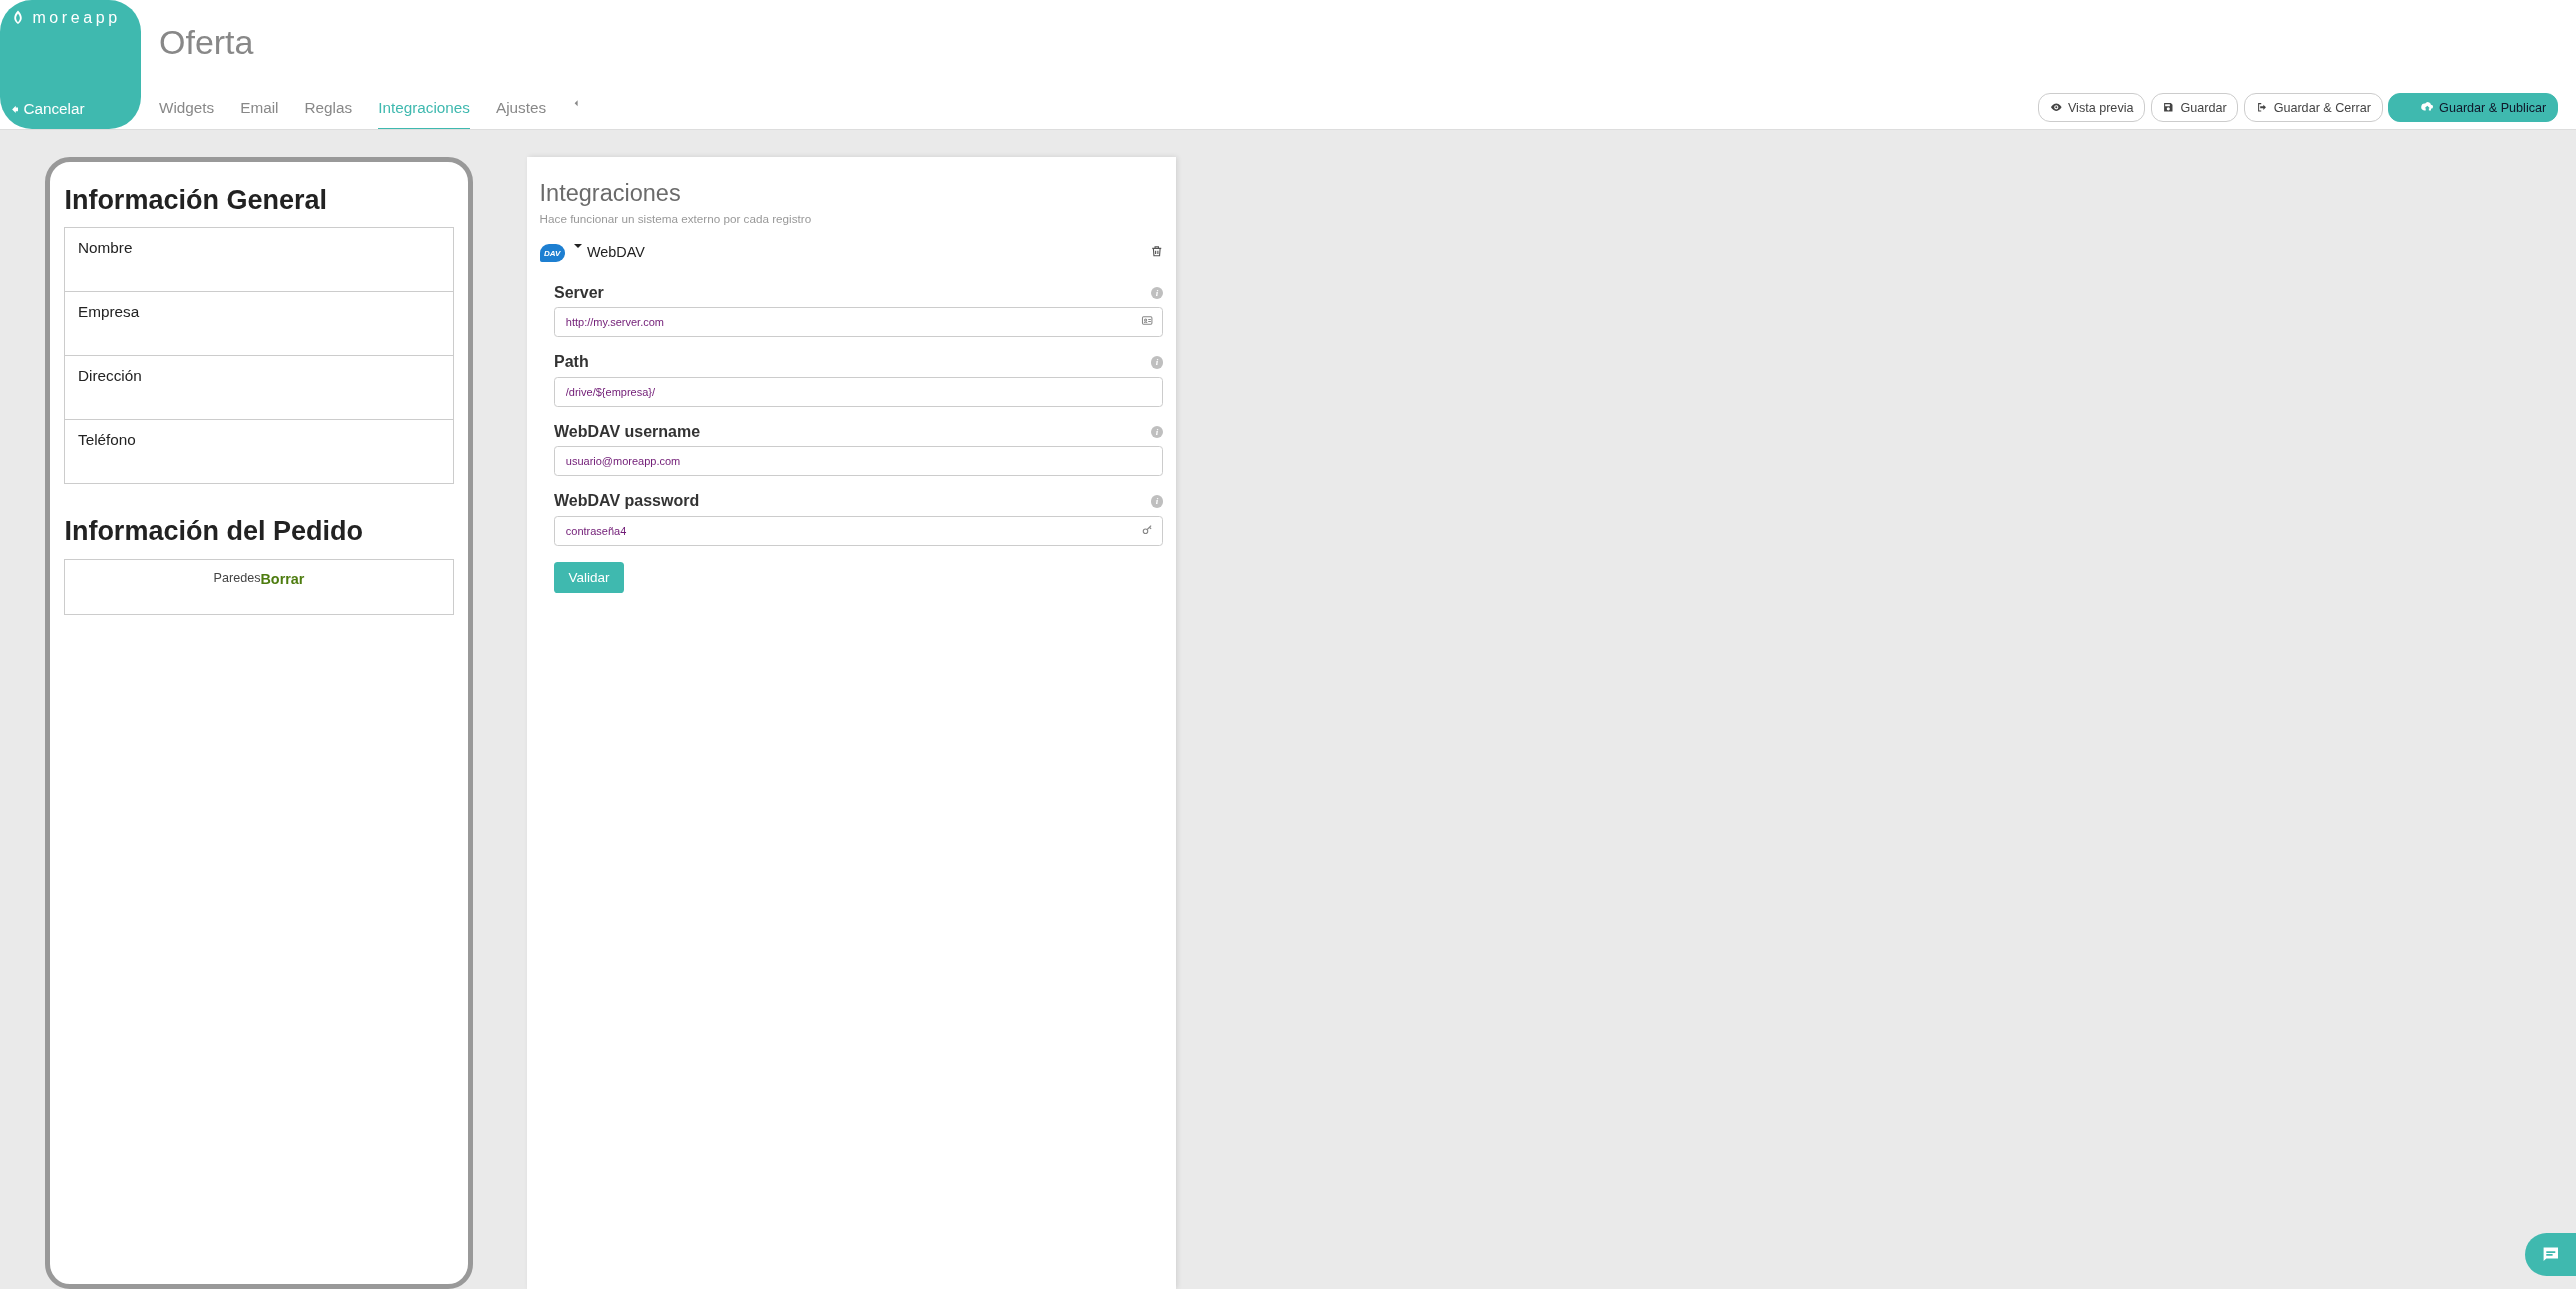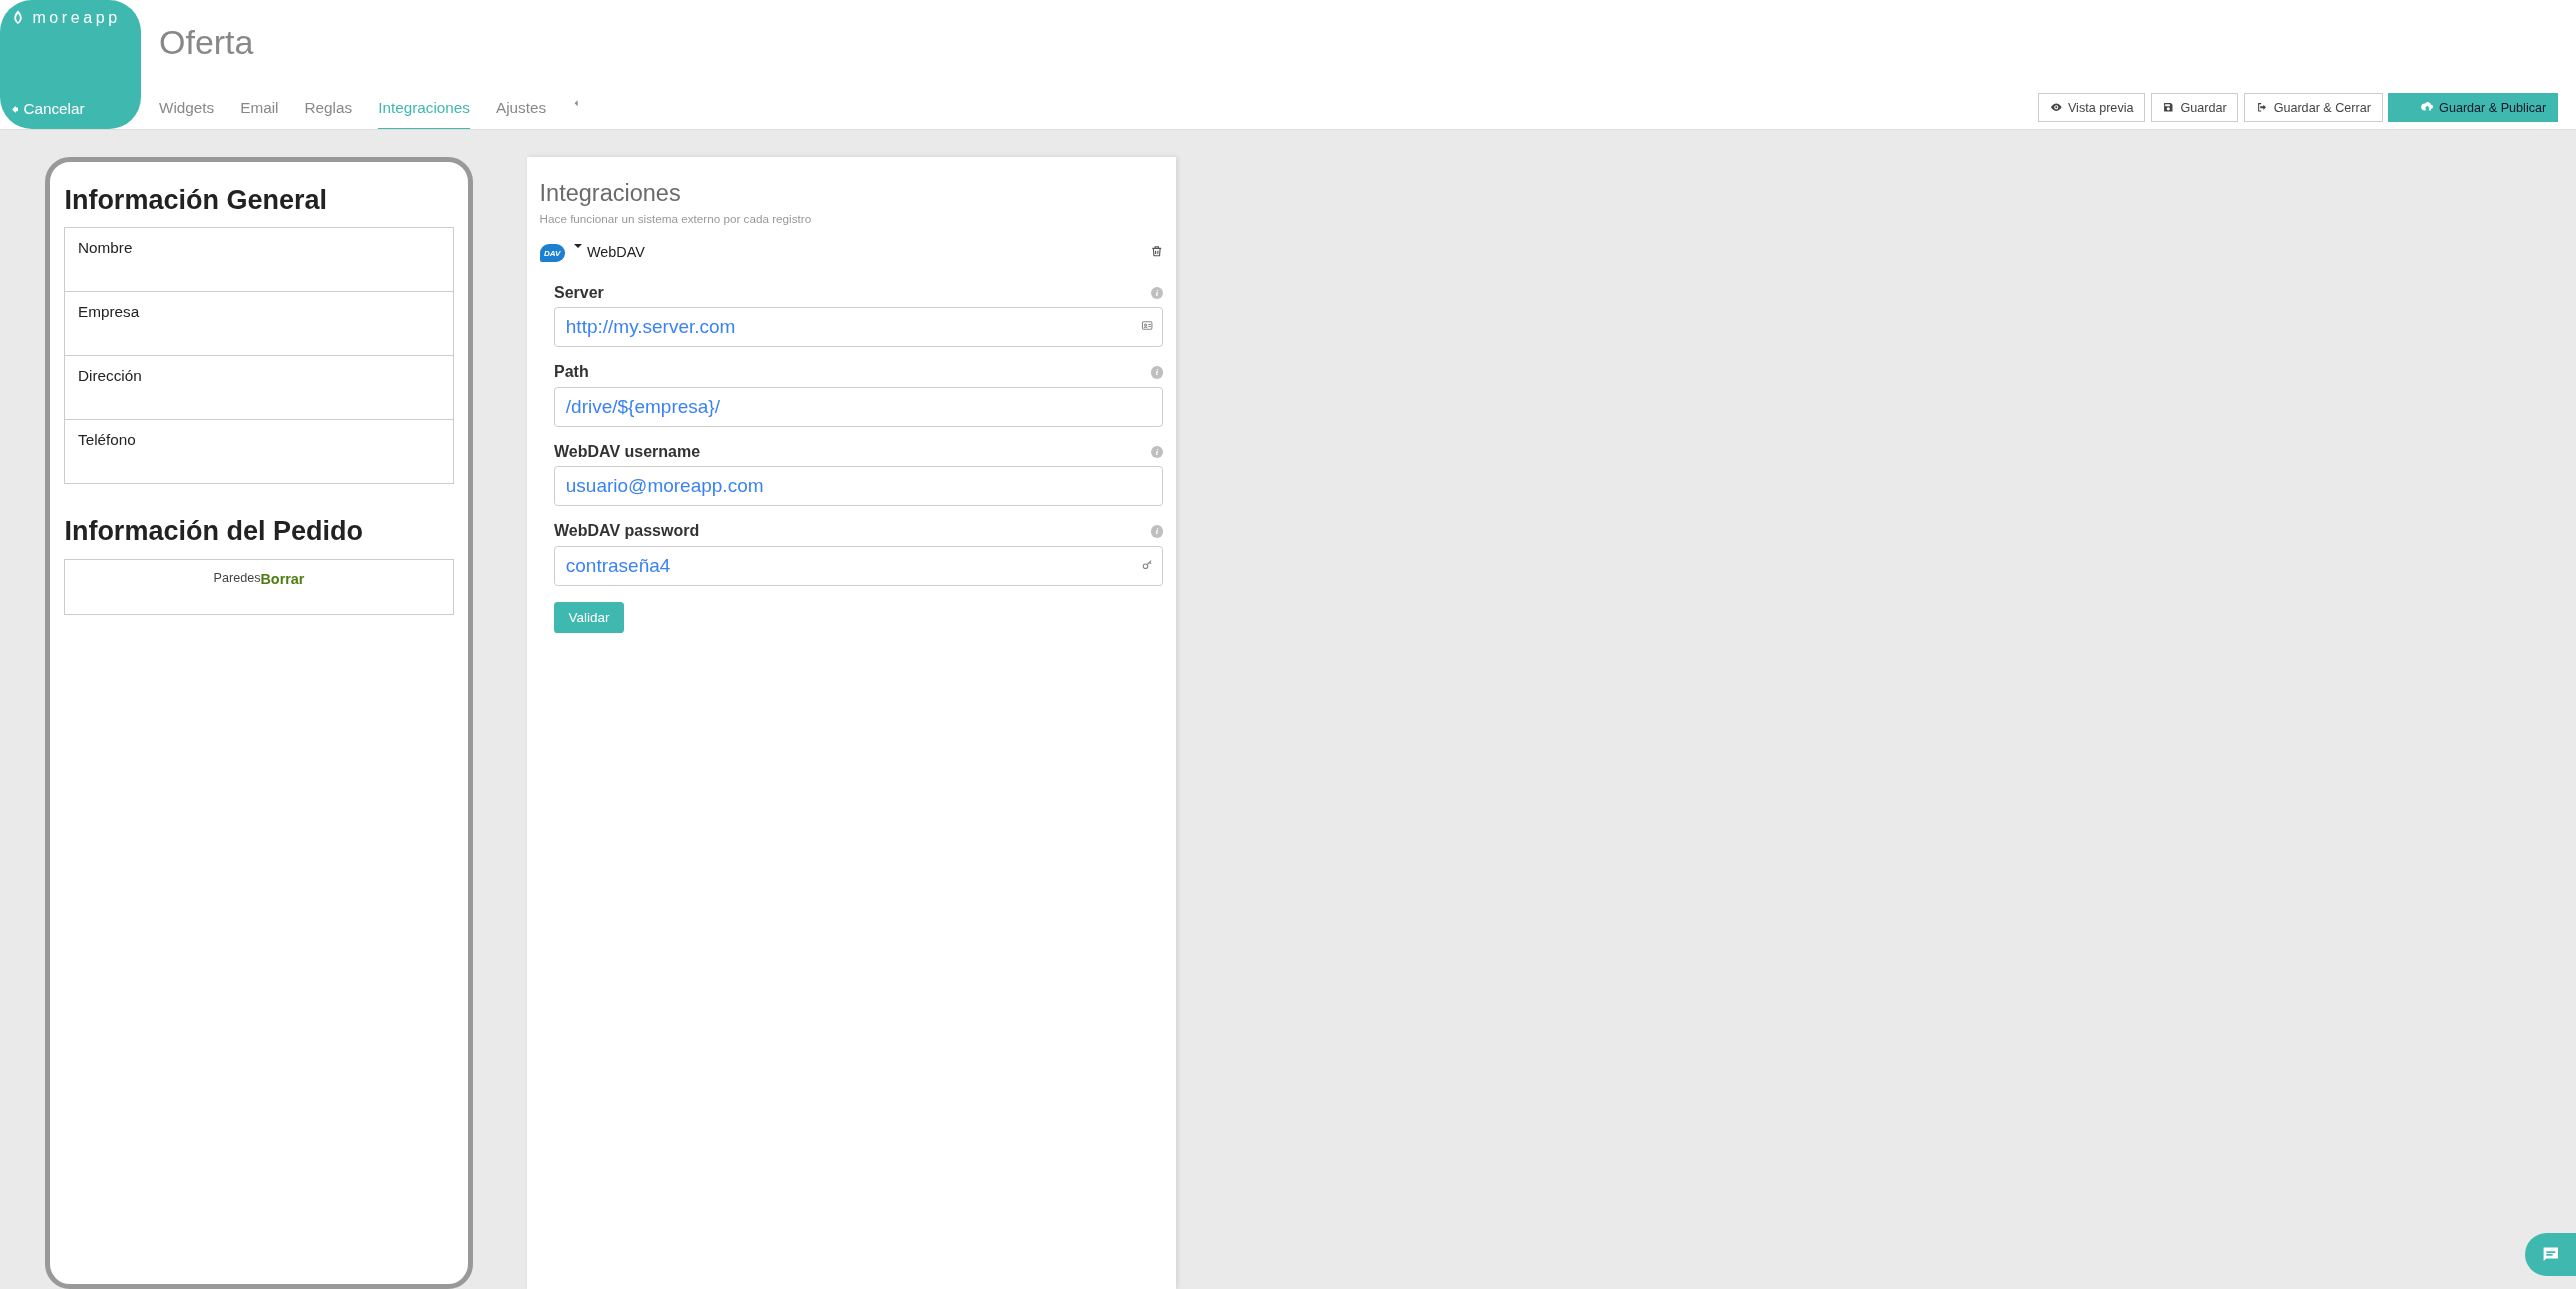--- a/index.html
+++ b/index.html
@@ -51,21 +51,21 @@
 .tab {
   color: #888; font-size: 15.3px; padding: 9px 0 10.8px 0; cursor: pointer;
   border-bottom: 1.8px solid transparent;
 }
 .tab.active { color: #3fb9af; border-bottom-color: #3fb9af; }
 .tab-chevron { color: #999; font-size: 14.4px; padding-bottom: 10.8px; cursor: pointer; }
 .action-buttons { display: flex; gap: 5.4px; padding-bottom: 7.2px; }
 .btn {
   display: inline-flex; align-items: center; gap: 5.4px;
   border: 0.9px solid #ccc; background: #fff; color: #444;
-  padding: 6.3px 10.8px; border-radius: 0; font-size: 12.6px; cursor: pointer;
+  padding: 6.3px 10.8px; border-radius: 12px; font-size: 12.6px; cursor: pointer;
 }
 .btn .ico { width: 12.6px; height: 12.6px; }
 .btn-primary { background: #3fb9af; color: #0f172a; border-color: #3fb9af; padding-left: 32px; }
 
 .workspace {
   display: flex;
   gap: 54px;
   padding: 27px 0 0 45px;
   height: calc(100vh - 130px);
   overflow: hidden;
@@ -120,21 +120,21 @@
 .form-row { margin-bottom: 16px; }
 .form-label-line { display: flex; justify-content: space-between; align-items: center; margin-bottom: 5.4px; }
 .form-label { font-weight: bold; font-size: 16px; color: #333; }
 .info-dot {
   width: 12.6px; height: 12.6px; border-radius: 50%; background: #bfbfbf; color: #fff;
   font-size: 9px; font-weight: bold; display: flex; align-items: center; justify-content: center;
   font-family: Georgia, serif; font-style: italic;
 }
 .text-input {
   width: 100%; border: 0.9px solid #ccc; border-radius: 3.6px; padding: 8px 32px 8px 10.8px;
-  font-size: 19px; color: #3b82f6; background: #fff;
+  font-size: 11px; color: #701a75; background: #fff;
 }
 .input-wrap { position: relative; }
 .input-icon-right {
   position: absolute; right: 9px; top: 50%; transform: translateY(-50%);
   color: #888;
 }
 .validate-btn {
   background: #3fb9af; color: #fff; border: none; border-radius: 3.6px;
   padding: 8px 14.4px; font-size: 13.5px; cursor: pointer;
 }

